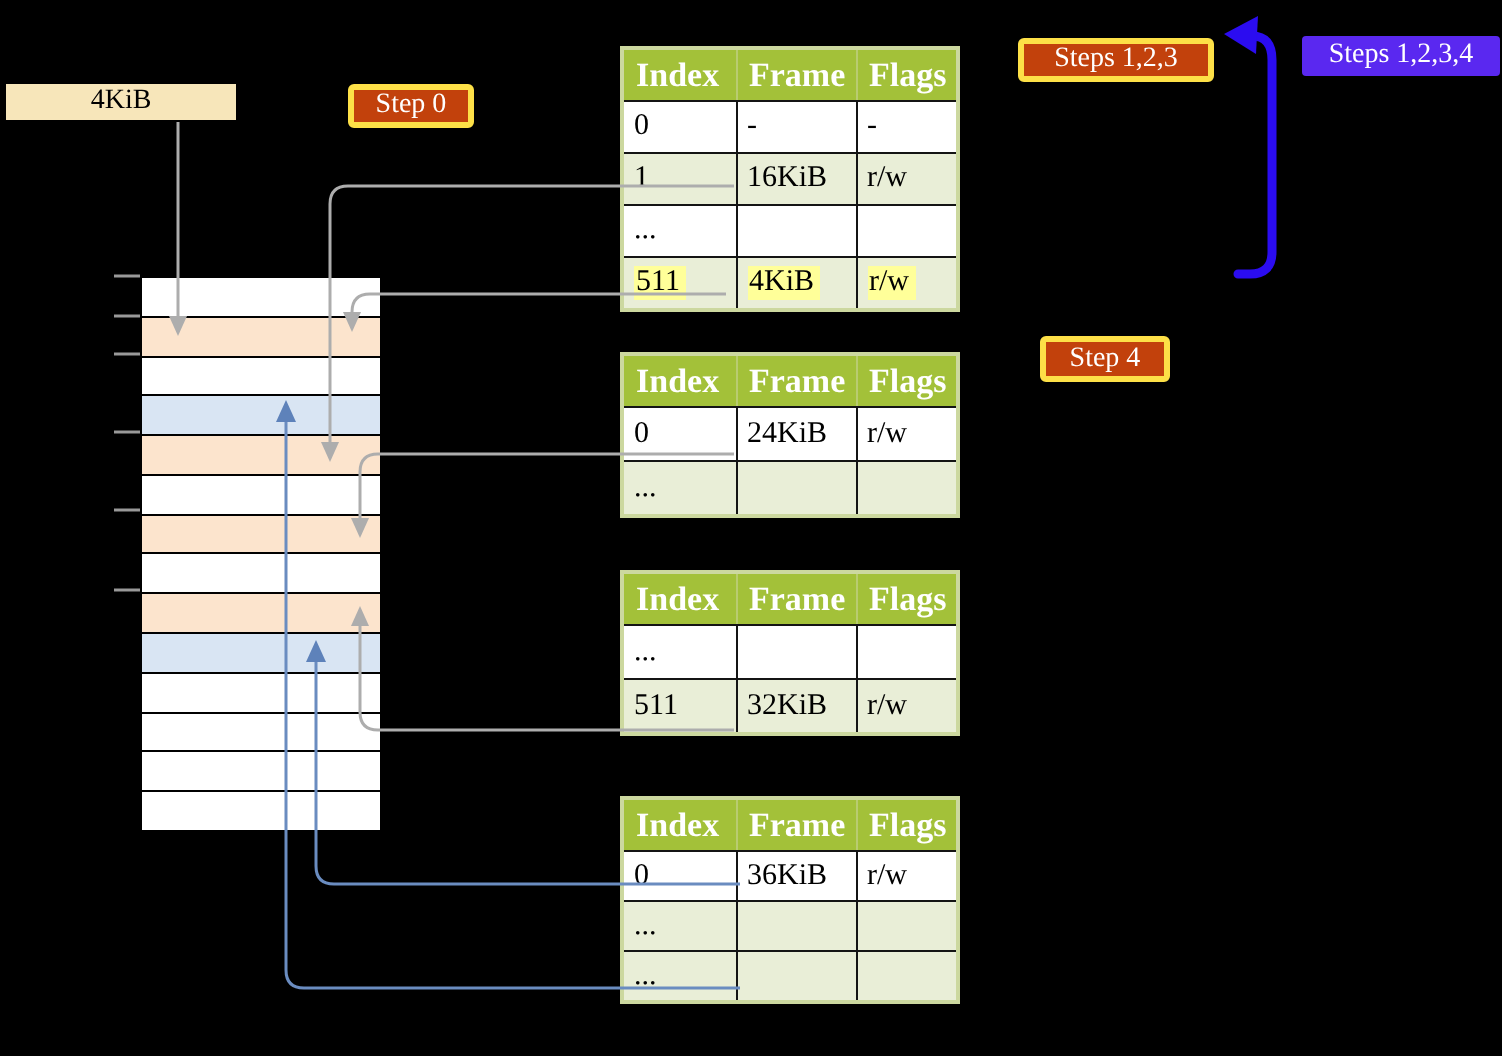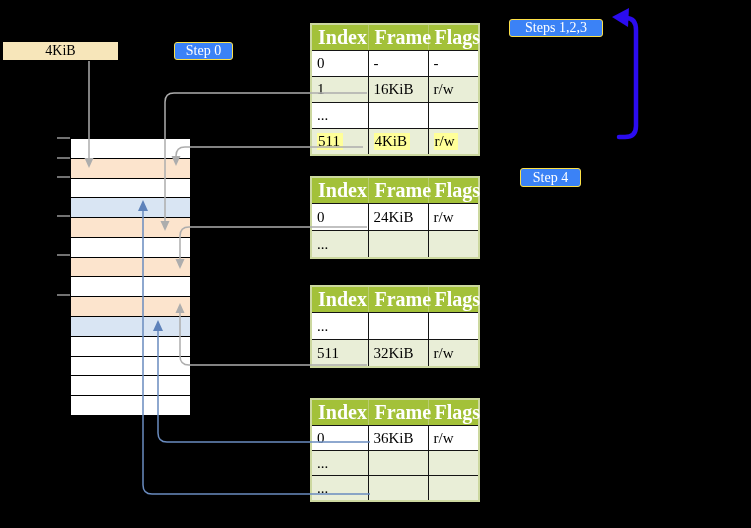--- a/index.html
+++ b/index.html
@@ -16,30 +16,30 @@
   .mrow:last-child{border-bottom:none;}
   .mrow.free{background:#ffffff;}
   .mrow.table{background:#fce4cd;}
   .mrow.mapped{background:#d9e5f3;}
   
   .tag{
     position:absolute;display:flex;align-items:center;justify-content:center;
     font-size:14px;line-height:1;white-space:nowrap;
   }
   .tag.tan{background:#f7e6ba;color:#000000;}
-  .tag.red{background:#3b82f6;color:#ffffff;border:1px solid #fde047;border-radius:3px;}
+  .tag.red{background:#c2410c;color:#ffffff;border:3px solid #fde047;border-radius:3px;}
   .tag.purple{background:#5a28f0;color:#ffffff;border-radius:2px;}
   
   table.ptable{
     position:absolute;left:310px;width:170px;border-collapse:collapse;
     table-layout:fixed;border:2px solid #ccd89f;background:#ffffff;
     font-size:15px;color:#000;
   }
   table.ptable th{
-    background:#a3c139;color:#ffffff;font-weight:bold;font-size:20px;
+    background:#a3c139;color:#ffffff;font-weight:bold;font-size:17px;
     text-align:left;padding:0 0 0 6px;height:25px;
     border-left:1px solid #b9cc70;border-bottom:1px solid #141414;
   }
   table.ptable th:first-child{border-left:none;}
   table.ptable td{
     padding:0 0 0 5px;border-left:1px solid #141414;border-top:1px solid #141414;
     overflow:hidden;white-space:nowrap;
   }
   table.ptable td:first-child{border-left:none;}
   table.ptable tr.alt td{background:#e9eed7;}
@@ -67,20 +67,21 @@
     <div class="mrow mapped"></div>
     <div class="mrow free"></div>
     <div class="mrow free"></div>
     <div class="mrow free"></div>
     <div class="mrow free"></div>
   </div>
 
   <div class="tag tan" style="left:3px;top:42px;width:115px;height:18px;">4KiB</div>
   <div class="tag red" style="left:174px;top:42px;width:57px;height:16px;">Step 0</div>
   <div class="tag red" style="left:509px;top:19px;width:92px;height:16px;">Steps 1,2,3</div>
+  <div class="tag purple" style="left:651px;top:18px;width:99px;height:20px;">Steps 1,2,3,4</div>
   <div class="tag red" style="left:520px;top:168px;width:59px;height:17px;">Step 4</div>
 
   <table class="ptable" id="t1" style="top:23px;">
     <colgroup>
         <col style="width:57px">
         <col style="width:60px">
         <col style="width:51px">
       </colgroup>
     <tbody>
         <tr>

